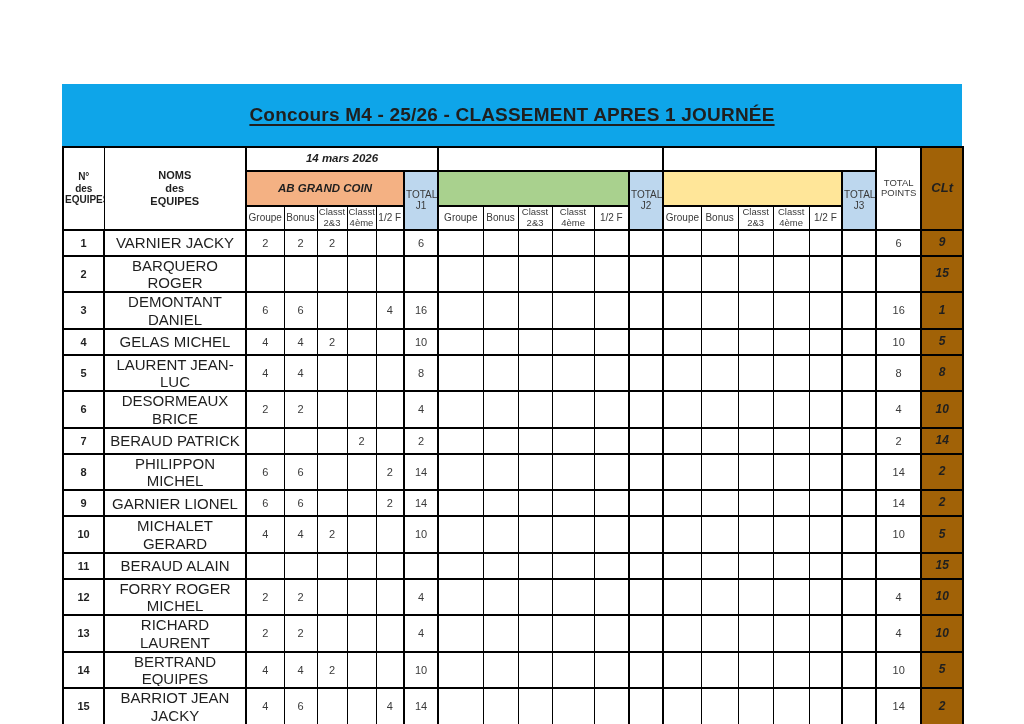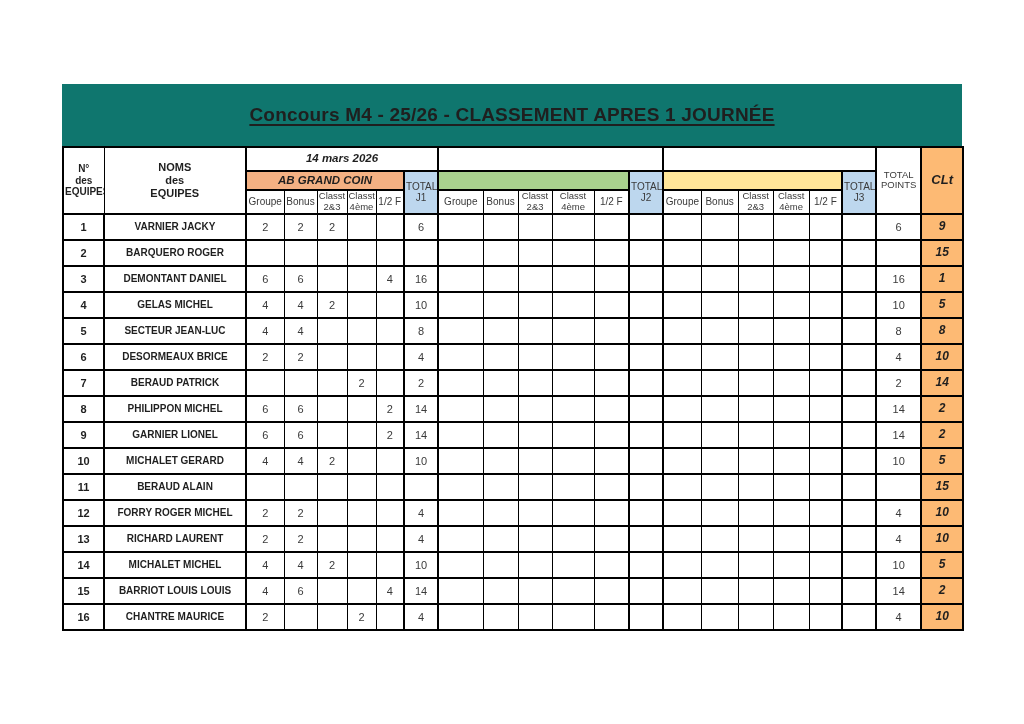--- a/index.html
+++ b/index.html
@@ -6,21 +6,21 @@
   body{
     width:1024px;height:724px;
     background:#ffffff;
     position:relative;
     overflow:hidden;
     font-family:"Liberation Sans", sans-serif;
     color:#262626;
   }
   .banner{
     position:absolute;left:62px;top:84px;width:900px;height:62px;
-    background:#0f766e;
+    background:#0ea5e9;
     display:flex;flex-direction:row;align-items:center;justify-content:center;
   }
   .banner .t{
     font-size:19px;font-weight:bold;color:#1f1f1f;
     text-decoration:underline;
     text-decoration-thickness:2px;
     text-underline-offset:3px;
     line-height:28px;
     letter-spacing:.2px;
   }
@@ -33,37 +33,37 @@
     border:1px solid #000;
     border-top-width:2px;border-bottom-width:2px;
     text-align:center;vertical-align:middle;
     padding:0 1px;
     font-size:11px;line-height:1.15;
     color:#3a3a3a;
     overflow:hidden;
   }
   .bl2{border-left-width:2px;}
   tr.h-date{height:24px;}
-  tr.h-sec{height:19px;}
+  tr.h-sec{height:35px;}
   tr.h-sub{height:22px;}
   tbody tr{height:26px;}
   .small{font-size:10px;}
   .tiny{font-size:9.5px;}
   .pre{white-space:pre-line;}
   .b{font-weight:bold;color:#1f1f1f;}
   .date-cell{font-style:italic;font-weight:bold;font-size:11.5px;color:#1f1f1f;text-align:center;}
   .sec-name{font-style:italic;font-weight:bold;font-size:11.5px;color:#1f1f1f;}
   .clt-hdr{font-style:italic;font-weight:bold;font-size:13px;color:#1f1f1f;}
   .clt-val{font-style:italic;font-weight:bold;font-size:12px;color:#1f1f1f;}
-  .name-cell{font-weight:bold;font-size:10px;color:#1f1f1f;border-radius:11px;}
+  .name-cell{font-weight:normal;font-size:15px;color:#1f1f1f;border-radius:11px;}
   .c-orange{background:#F4B183;}
   .c-green{background:#A9D18E;}
   .c-yellow{background:#FFE699;}
   .c-blue{background:#BDD7EE;}
-  .c-grey{background:#fdba74;}
+  .c-grey{background:#a16207;}
 </style>
 </head>
 <body>
 
 <div class="banner">
   <div class="t">Concours M4 - 25/26 - CLASSEMENT APRES 1 JOURNÉE</div>
 </div>
 
 <table class="sheet">
   <colgroup>
@@ -236,21 +236,21 @@
     <td></td>
     <td></td>
     <td></td>
     <td class="bl2"></td>
     <td class="bl2">10</td>
     <td class="c-grey clt-val bl2">5</td>
   </tr>
 
   <tr>
     <td class="b">5</td>
-    <td class="name-cell bl2">SECTEUR JEAN-LUC</td>
+    <td class="name-cell bl2">LAURENT JEAN-LUC</td>
     <td class="bl2">4</td>
     <td>4</td>
     <td></td>
     <td></td>
     <td></td>
     <td class="bl2">8</td>
     <td class="bl2"></td>
     <td></td>
     <td></td>
     <td></td>
@@ -461,21 +461,21 @@
     <td></td>
     <td></td>
     <td></td>
     <td class="bl2"></td>
     <td class="bl2">4</td>
     <td class="c-grey clt-val bl2">10</td>
   </tr>
 
   <tr>
     <td class="b">14</td>
-    <td class="name-cell bl2">MICHALET MICHEL</td>
+    <td class="name-cell bl2">BERTRAND EQUIPES</td>
     <td class="bl2">4</td>
     <td>4</td>
     <td>2</td>
     <td></td>
     <td></td>
     <td class="bl2">10</td>
     <td class="bl2"></td>
     <td></td>
     <td></td>
     <td></td>
@@ -486,21 +486,21 @@
     <td></td>
     <td></td>
     <td></td>
     <td class="bl2"></td>
     <td class="bl2">10</td>
     <td class="c-grey clt-val bl2">5</td>
   </tr>
 
   <tr>
     <td class="b">15</td>
-    <td class="name-cell bl2">BARRIOT LOUIS LOUIS</td>
+    <td class="name-cell bl2">BARRIOT JEAN JACKY</td>
     <td class="bl2">4</td>
     <td>6</td>
     <td></td>
     <td></td>
     <td>4</td>
     <td class="bl2">14</td>
     <td class="bl2"></td>
     <td></td>
     <td></td>
     <td></td>

